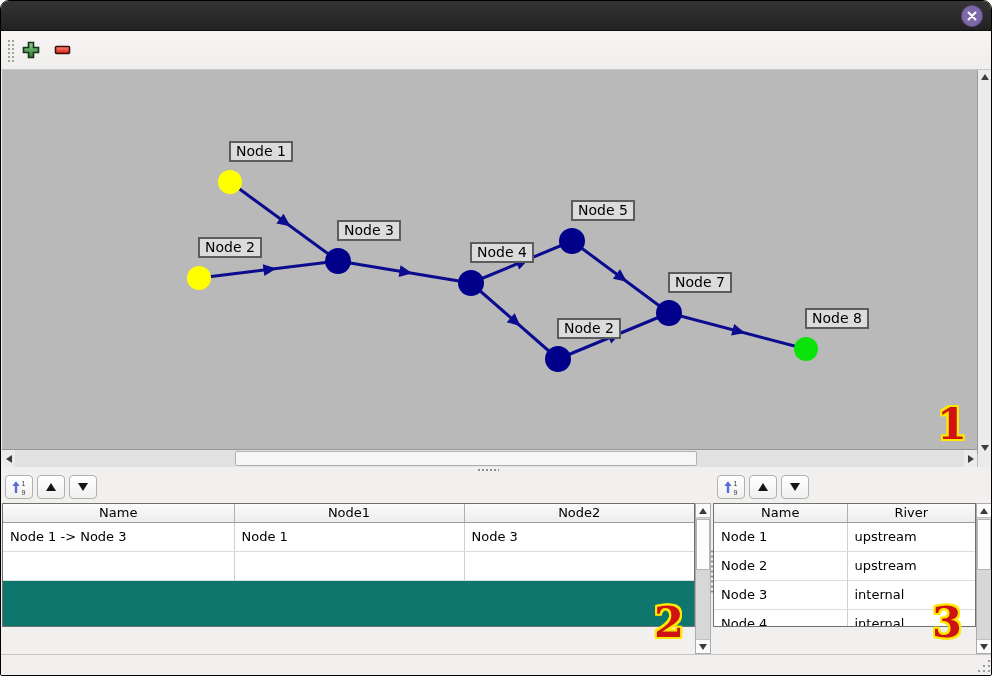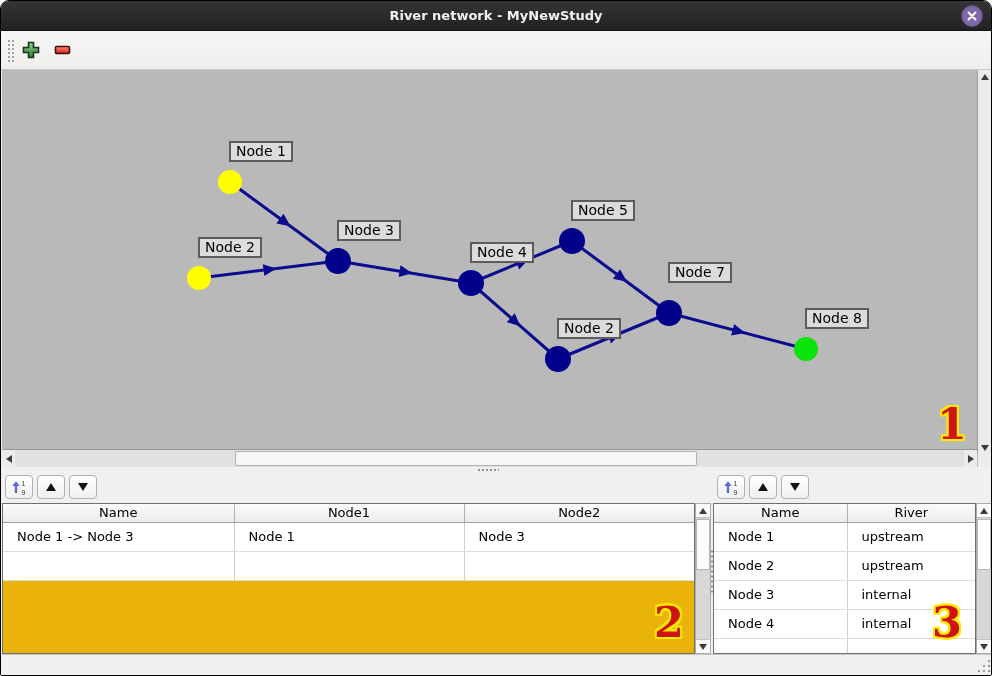--- a/index.html
+++ b/index.html
@@ -45,27 +45,27 @@
   .h-splitter .dots{position:absolute;left:476px;top:1px;width:22px;height:4px;
         background-image:radial-gradient(circle,#8e8e8e 1px,transparent 1.2px);background-size:4px 4px;}
   .v-splitter{position:absolute;left:709px;top:548px;width:5px;height:44px;
         background-image:radial-gradient(circle,#8e8e8e 1px,transparent 1.2px);background-size:4px 5px;}
   
   .pt-btn{position:absolute;top:474px;width:28px;height:24px;border:1px solid #b2b1af;border-radius:4px;
           background:linear-gradient(#ffffff,#f0f0ef);display:flex;align-items:center;justify-content:center;cursor:pointer;padding:0;}
   .pt-tri-up{border-left:5px solid transparent;border-right:5px solid transparent;border-bottom:8px solid #141414;}
   .pt-tri-down{border-left:5px solid transparent;border-right:5px solid transparent;border-top:8px solid #141414;}
   
-  .table-frame{position:absolute;top:502px;height:151px;background:#eab308;border:1px solid #707070;overflow:hidden;}
+  .table-frame{position:absolute;top:502px;height:124px;background:#0f766e;border:1px solid #707070;overflow:hidden;}
   table{border-collapse:collapse;table-layout:fixed;font-size:13px;color:#000;}
   th{font-weight:normal;height:18px;background:linear-gradient(#fbfbfb,#ececec);
      border-right:1px solid #b0b0b0;border-bottom:1px solid #9e9e9e;text-align:center;padding:0;overflow:hidden;}
   th:last-child{border-right:none;}
   td{height:29px;background:#fff;border-right:1px solid #cfcfcf;border-bottom:1px solid #dcdcdc;
-     padding:0 0 0 14px;overflow:hidden;white-space:nowrap;}
+     padding:0 0 0 7px;overflow:hidden;white-space:nowrap;}
   td:last-child{border-right:none;}
   .tbl-vsb{position:absolute;top:502px;width:16px;height:151px;background:#d7d7d7;border:1px solid #ababab;}
   .tbl-vsb .sb-btn{left:0;width:14px;height:14px;background:#fbfbfb;border-bottom:1px solid #c2c2c2;}
   .tbl-vsb .sb-btn.bottom{bottom:0;border-top:1px solid #c2c2c2;border-bottom:none;}
   .tbl-thumb{position:absolute;left:0;top:15px;width:14px;height:51px;background:#fdfdfd;border:1px solid #b5b5b5;}
   
   .bottombar{position:absolute;left:0;top:653px;width:992px;height:23px;background:#f1f0ee;border-top:1px solid #c6c5c3;}
   .resize-grip{position:absolute;right:3px;bottom:3px;width:14px;height:14px;}
   .resize-grip i{position:absolute;width:2px;height:2px;background:#9a9a9a;}
   
@@ -74,21 +74,20 @@
        text-shadow:-2px -2px 0 #ffe900,2px -2px 0 #ffe900,-2px 2px 0 #ffe900,2px 2px 0 #ffe900,
                    -2px 0 0 #ffe900,2px 0 0 #ffe900,0 -2px 0 #ffe900,0 2px 0 #ffe900;}
   #ann1{left:936px;top:402px;} #ann2{left:653px;top:600px;} #ann3{left:931px;top:600px;}
 </style>
 </head>
 <body>
 
 <div class="window">
 
   <div class="titlebar">
-    <span class="title">River network - MyNewStudy</span>
     <div class="close-btn">
       <svg width="12" height="12" viewBox="0 0 12 12">
         <path d="M2.5 2.5 L9.5 9.5 M9.5 2.5 L2.5 9.5" stroke="#ffffff" stroke-width="2" stroke-linecap="round" fill="none"></path>
       </svg>
     </div>
   </div>
 
   <div class="toolbar">
     <div class="drag-handle"></div>
     <button class="tb-btn tb-add">
@@ -141,21 +140,21 @@
         <circle cx="556" cy="289" r="13" fill="#00008b"></circle>
         <circle cx="667" cy="243" r="13" fill="#00008b"></circle>
         <circle cx="804" cy="279" r="12" fill="#0ae30a"></circle>
       </svg>
   <div class="node-label" style="left: 227px; top: 71px;">Node 1</div>
       <div class="node-label" style="left: 196px; top: 167px;">Node 2</div>
       <div class="node-label" style="left: 335px; top: 150px;">Node 3</div>
       <div class="node-label" style="left: 468px; top: 172px;">Node 4</div>
       <div class="node-label" style="left: 569px; top: 130px;">Node 5</div>
       <div class="node-label" style="left: 555px; top: 248px;">Node 2</div>
-      <div class="node-label" style="left: 666px; top: 192px;">Node 7</div>
+      <div class="node-label" style="left: 666px; top: 202px;">Node 7</div>
       <div class="node-label" style="left: 803px; top: 238px;">Node 8</div>
     </div>
 
   <div class="vsb-canvas">
     <div class="sb-btn" style="top:0;">
         <div class="tri tri-up"></div>
       </div>
     <div class="sb-btn" style="bottom:0;">
         <div class="tri tri-down"></div>
       </div>

